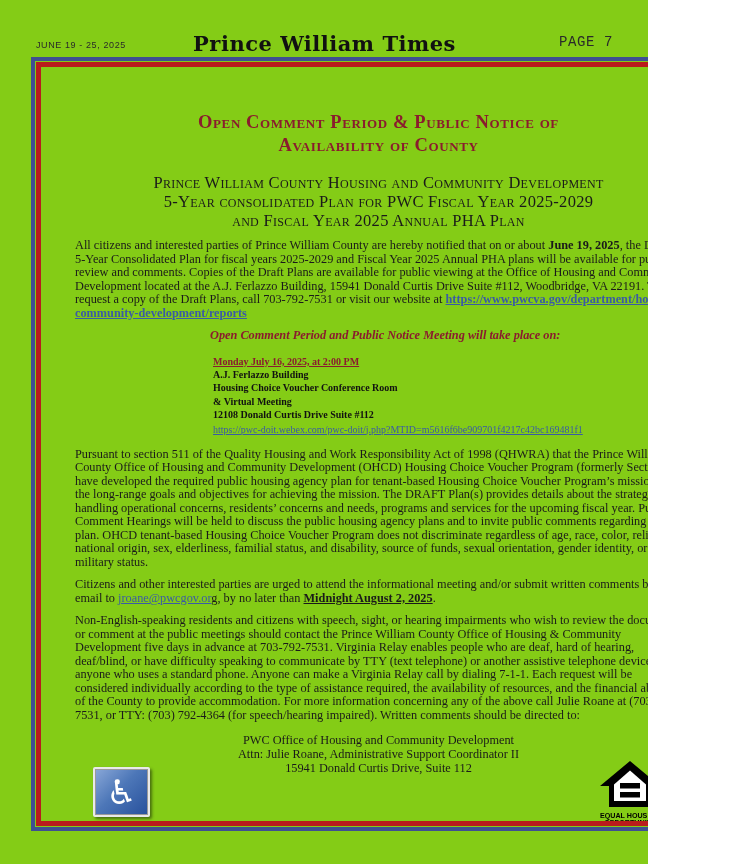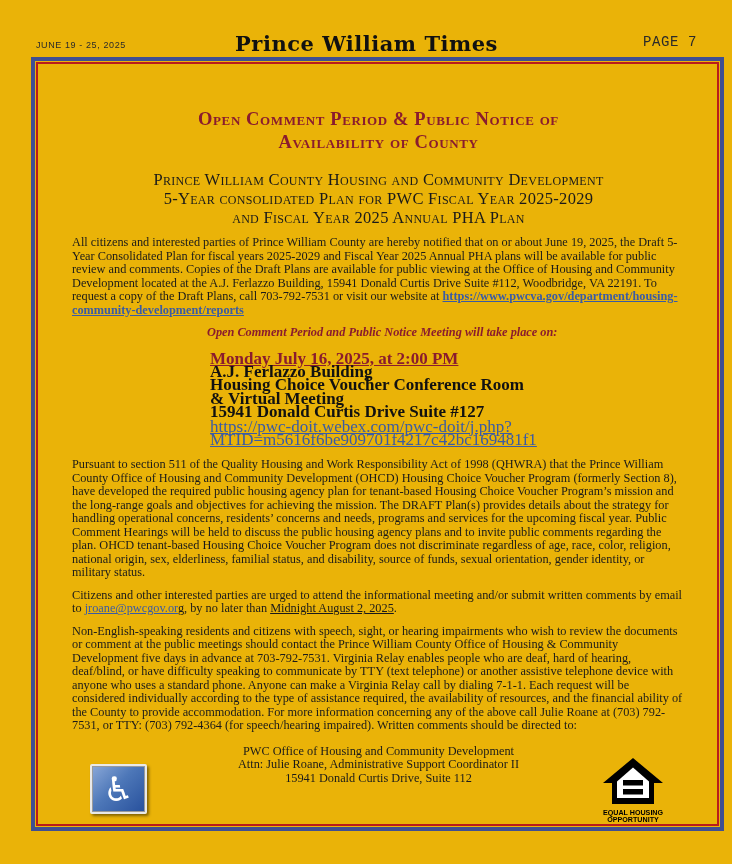--- a/index.html
+++ b/index.html
@@ -1,18 +1,18 @@
 <!DOCTYPE html>
 <html><head>
 <meta charset="utf-8">
 <style>
   * { margin:0; padding:0; box-sizing:border-box; }
   html,body { background:#ffffff; }
   .page {
-    position:relative; width:732px; height:864px; background:#eab308;
+    position:relative; width:648px; height:864px; background:#84cc16;
     font-family:"Liberation Serif", serif; color:#1a1a1a; overflow:hidden;
   }
   
   .header { position:absolute; top:26px; left:34px; right:33px; height:30px; }
   .header-date {
     position:absolute; left:2px; bottom:6px;
     font-family:"Liberation Sans", sans-serif; font-size:9px; letter-spacing:0.6px; color:#2a2a2a;
   }
   .header-page {
     position:absolute; right:2px; bottom:6px;
@@ -22,43 +22,43 @@
     position:absolute; left:0; right:0; bottom:0; text-align:center;
     font-family:"DejaVu Serif", serif; font-weight:bold; font-size:21px; color:#111;
     letter-spacing:0.5px;
   }
   
   .notice-box {
     position:absolute; top:57px; left:31px; width:693px; height:774px;
     border:4px solid #3f4f92;
   }
   .notice-inner {
-    position:absolute; inset:1px; border:2px solid #b91c1c;
+    position:absolute; inset:1px; border:5px solid #b91c1c;
     padding:44px 32px 0 34px; overflow:hidden;
   }
   
   .title {
     text-align:center; color:#8a1c2e; font-weight:bold; font-variant:small-caps;
     font-size:18.5px; line-height:23px; letter-spacing:0.6px; margin-bottom:16px;
   }
   .subtitle {
     text-align:center; color:#1a1a1a; font-variant:small-caps;
     font-size:16.5px; line-height:19px; letter-spacing:0.3px; margin-bottom:9px;
   }
   
   .body-par { font-size:12.3px; line-height:13.5px; margin-bottom:9px; text-align:left; }
-  .bold { font-weight:normal;text-align:right; }
+  .bold { font-weight:bold;text-align:right; }
   .link { color:#3a5ba5; text-decoration:underline; cursor:pointer; }
   .link-bold { font-weight:bold; }
   
   .meeting-heading {
     margin:4px 0 12px 135px; color:#8a1c2e; font-weight:bold; font-style:italic;
     font-size:12.3px; line-height:13.5px;
   }
-  .meeting-block { margin:0 0 12px 138px; font-size:17px; line-height:13.4px; }
+  .meeting-block { margin:0 0 12px 138px; font-size:10px; line-height:13.4px; }
   .meeting-datetime { color:#8a1c2e; font-weight:bold; text-decoration:underline; }
   .meeting-line { font-weight:bold; color:#111; }
   .meeting-link { display:inline-block; margin-top:1px; }
   
   .contact-block { text-align:center; font-size:12.3px; line-height:13.6px; margin-top:12px; }
   
   .access-icon {
     position:absolute; left:52px; top:700px; width:57px; height:50px;
     background:linear-gradient(135deg, #8aa8d8 0%, #4d77b8 45%, #27509c 100%);
     border:2px solid #e9e9e9; border-radius:2px;
@@ -99,21 +99,21 @@
 
       <p class="body-par"><span>All citizens and interested parties of Prince William County are hereby notified that on or about </span><span class="bold">June 19, 2025</span><span>, the Draft 5-Year Consolidated Plan for fiscal years 2025-2029 and Fiscal Year 2025 Annual PHA plans will be available for public review and comments.  Copies of the Draft Plans are available for public viewing at the Office of Housing and Community Development located at the A.J. Ferlazzo Building, 15941 Donald Curtis Drive Suite #112, Woodbridge, VA 22191. To request a copy of the Draft Plans, call 703-792-7531 or visit our website at </span><a class="link link-bold">https://www.pwcva.gov/department/housing-community-development/reports</a></p>
 
       <div class="meeting-heading">Open Comment Period and Public Notice Meeting will take place on:</div>
 
       <div class="meeting-block">
         <div class="meeting-datetime">Monday  July 16, 2025, at 2:00 PM</div>
         <div class="meeting-line">A.J. Ferlazzo Building</div>
         <div class="meeting-line">Housing Choice Voucher Conference Room</div>
         <div class="meeting-line">&amp; Virtual Meeting</div>
-        <div class="meeting-line">15941 Donald Curtis Drive Suite #127</div>
+        <div class="meeting-line">12108 Donald Curtis Drive Suite #112</div>
         <a class="link meeting-link">https://pwc-doit.webex.com/pwc-doit/j.php?MTID=m5616f6be909701f4217c42bc169481f1</a>
       </div>
 
       <p class="body-par">Pursuant to section 511 of the Quality Housing and Work Responsibility Act of 1998 (QHWRA) that the Prince William County Office of Housing and Community Development (OHCD) Housing Choice Voucher Program (formerly Section 8), have developed the required public housing agency plan for tenant-based Housing Choice Voucher Program’s mission and the long-range goals and objectives for achieving the mission.  The DRAFT Plan(s) provides details about the strategy for handling operational concerns, residents’ concerns and needs, programs and services for the upcoming fiscal year.  Public Comment Hearings will be held to discuss the public housing agency plans and to invite public comments regarding the plan.  OHCD tenant-based Housing Choice Voucher Program does not discriminate regardless of age, race, color, religion, national origin, sex, elderliness, familial status, and disability, source of funds, sexual orientation, gender identity, or military status.</p>
 
       <p class="body-par"><span>Citizens and other interested parties are urged to attend the informational meeting and/or submit written comments by email to </span><a class="link">jroane@pwcgov.or</a><span>g, by no later than </span><span class="bold" style="text-decoration:underline;">Midnight August 2, 2025</span><span>.</span></p>
 
       <p class="body-par">Non-English-speaking residents and citizens with speech, sight, or hearing impairments who wish to review the documents or comment at the public meetings should contact the Prince William County Office of Housing &amp; Community Development five days in advance at 703-792-7531. Virginia Relay enables people who are deaf, hard of hearing, deaf/blind, or have difficulty speaking to communicate by TTY (text telephone) or another assistive telephone device with anyone who uses a standard phone.  Anyone can make a Virginia Relay call by dialing 7-1-1.  Each request will be considered individually according to the type of assistance required, the availability of resources, and the financial ability of the County to provide accommodation. For more information concerning any of the above call Julie Roane at (703) 792-7531, or TTY: (703) 792-4364 (for speech/hearing impaired).  Written comments should be directed to:</p>
 
       <div class="contact-block">

